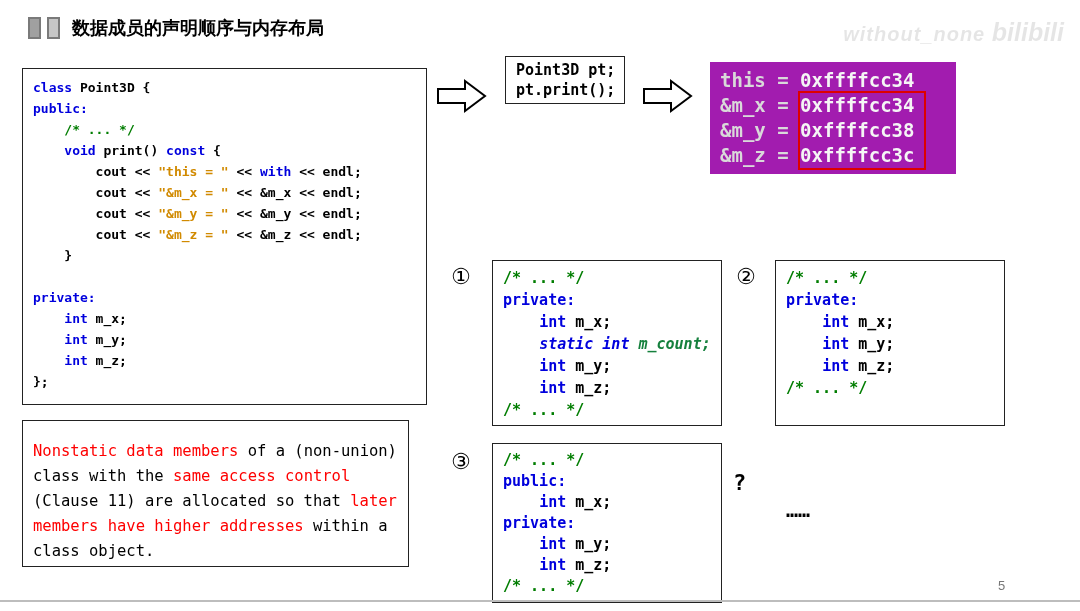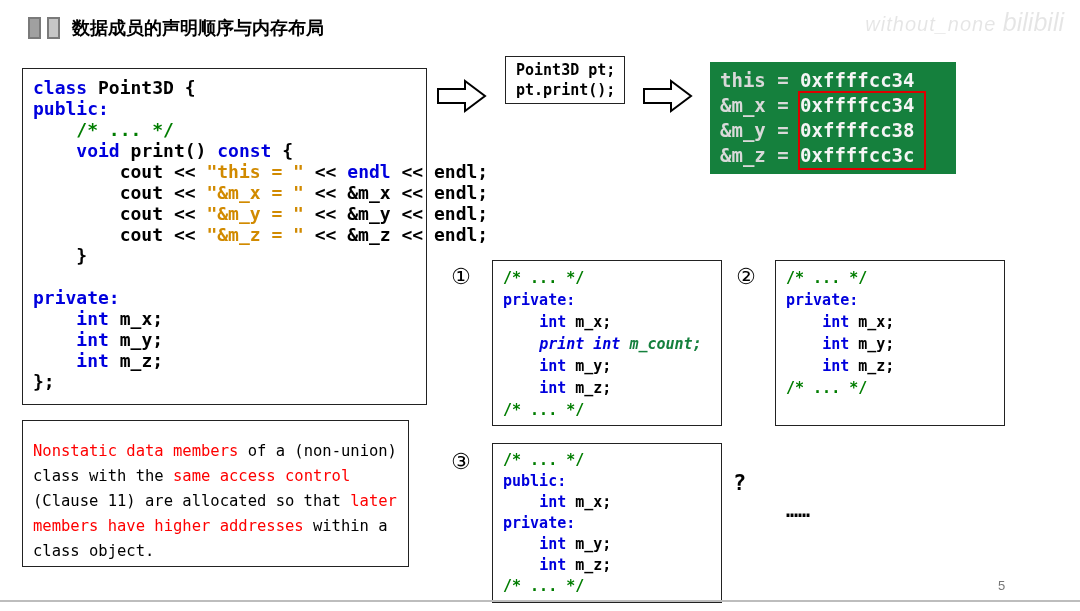--- a/index.html
+++ b/index.html
@@ -6,39 +6,39 @@
   body { background: #ffffff; font-family: "Liberation Sans", sans-serif; }
   .slide { position: relative; width: 1080px; height: 611px; background: #ffffff; overflow: hidden; }
 
   .title-row { position: absolute; left: 28px; top: 16px; display: flex; align-items: center; gap: 12px; }
   .bars { display: flex; gap: 6px; }
   .bar { width: 13px; height: 22px; border: 2px solid #7a7a7a; display: inline-block; }
   .b1 { background: #a0a0a0; }
   .b2 { background: #c6c6c6; }
   .title { font-size: 18px; font-weight: bold; color: #000; }
 
-  .watermark { position: absolute; right: 16px; top: 8px; font-style: italic; font-weight: normal;
+  .watermark { position: absolute; right: 16px; top: 18px; font-style: italic; font-weight: bold;
                color: rgba(0,0,0,0.10); font-size: 20px; letter-spacing: 1px; white-space: nowrap; }
   .watermark .wm2 { font-size: 25px; letter-spacing: 0; }
 
   .code-box { position: absolute; border: 1px solid #222; background: #fff;
               font-family: "DejaVu Sans Mono", monospace; font-weight: bold; color: #000; }
   .code-line { white-space: pre; }
 
   .main-code { left: 22px; top: 68px; width: 405px; height: 337px; padding: 8px 10px;
-               font-size: 18px; line-height: 21px; }
+               font-size: 13px; line-height: 21px; }
   .call-box  { left: 505px; top: 56px; width: 120px; height: 48px; padding: 3px 10px;
                font-size: 15px; line-height: 20px; }
 
   .arrow { position: absolute; }
   .arrow1 { left: 437px; top: 78px; }
   .arrow2 { left: 643px; top: 78px; }
 
   .terminal { position: absolute; left: 710px; top: 62px; width: 246px; height: 112px;
-              background: #15803d; padding: 6px 10px; font-family: "DejaVu Sans Mono", monospace;
+              background: #a21caf; padding: 6px 10px; font-family: "DejaVu Sans Mono", monospace;
               font-weight: bold; font-size: 19px; line-height: 25px; }
   .hl-box { position: absolute; left: 88px; top: 29px; width: 128px; height: 79px;
             border: 2px solid #dd0000; }
 
   .snippet { width: 230px; height: 166px; padding: 6px 10px; font-size: 15px; line-height: 22px; }
   .snippet1 { left: 492px; top: 260px; }
   .snippet2 { left: 775px; top: 260px; }
   .snippet3 { left: 492px; top: 443px; height: 160px; line-height: 21px; }
 
   .circ { position: absolute; font-size: 22px; color: #000; font-family: "DejaVu Sans", sans-serif; }
@@ -84,21 +84,21 @@
   <div class="watermark">
     <span>without_none</span>
     <span class="wm2">bilibili</span>
   </div>
 
   <div class="code-box main-code">
       <div class="code-line"><span class="tok-kw">class</span><span class="tok-p"> Point3D {</span></div>
       <div class="code-line"><span class="tok-kw">public:</span></div>
       <div class="code-line"><span class="tok-p">    </span><span class="tok-com">/* ... */</span></div>
       <div class="code-line"><span class="tok-p">    </span><span class="tok-kw">void</span><span class="tok-p"> print() </span><span class="tok-kw">const</span><span class="tok-p"> {</span></div>
-      <div class="code-line"><span class="tok-p">        cout &lt;&lt; </span><span class="tok-str">"this = "</span><span class="tok-p"> &lt;&lt; </span><span class="tok-kw">endl</span><span class="tok-p"> &lt;&lt; endl;</span></div>
+      <div class="code-line"><span class="tok-p">        cout &lt;&lt; </span><span class="tok-str">"this = "</span><span class="tok-p"> &lt;&lt; </span><span class="tok-kw">with</span><span class="tok-p"> &lt;&lt; endl;</span></div>
       <div class="code-line"><span class="tok-p">        cout &lt;&lt; </span><span class="tok-str">"&amp;m_x = "</span><span class="tok-p"> &lt;&lt; &amp;m_x &lt;&lt; endl;</span></div>
       <div class="code-line"><span class="tok-p">        cout &lt;&lt; </span><span class="tok-str">"&amp;m_y = "</span><span class="tok-p"> &lt;&lt; &amp;m_y &lt;&lt; endl;</span></div>
       <div class="code-line"><span class="tok-p">        cout &lt;&lt; </span><span class="tok-str">"&amp;m_z = "</span><span class="tok-p"> &lt;&lt; &amp;m_z &lt;&lt; endl;</span></div>
       <div class="code-line"><span class="tok-p">    }</span></div>
       <div class="code-line">&nbsp;</div>
       <div class="code-line"><span class="tok-kw">private:</span></div>
       <div class="code-line"><span class="tok-p">    </span><span class="tok-kw">int</span><span class="tok-p"> m_x;</span></div>
       <div class="code-line"><span class="tok-p">    </span><span class="tok-kw">int</span><span class="tok-p"> m_y;</span></div>
       <div class="code-line"><span class="tok-p">    </span><span class="tok-kw">int</span><span class="tok-p"> m_z;</span></div>
       <div class="code-line"><span class="tok-p">};</span></div>
@@ -125,21 +125,21 @@
         <div class="code-line"><span class="tok-t">&amp;m_z = </span><span class="tok-tv">0xffffcc3c</span></div>
       </div>
     <div class="hl-box"></div>
   </div>
 
   <div class="circ num1">①</div>
   <div class="code-box snippet snippet1">
       <div class="code-line"><span class="tok-com">/* ... */</span></div>
       <div class="code-line"><span class="tok-kw">private:</span></div>
       <div class="code-line"><span class="tok-p">    </span><span class="tok-kw">int</span><span class="tok-p"> m_x;</span></div>
-      <div class="code-line"><span class="tok-pi">    </span><span class="tok-kwi">print int</span><span class="tok-pi"> m_count;</span></div>
+      <div class="code-line"><span class="tok-pi">    </span><span class="tok-kwi">static int</span><span class="tok-pi"> m_count;</span></div>
       <div class="code-line"><span class="tok-p">    </span><span class="tok-kw">int</span><span class="tok-p"> m_y;</span></div>
       <div class="code-line"><span class="tok-p">    </span><span class="tok-kw">int</span><span class="tok-p"> m_z;</span></div>
       <div class="code-line"><span class="tok-com">/* ... */</span></div>
     </div>
 
   <div class="circ num2">②</div>
   <div class="code-box snippet snippet2">
       <div class="code-line"><span class="tok-com">/* ... */</span></div>
       <div class="code-line"><span class="tok-kw">private:</span></div>
       <div class="code-line"><span class="tok-p">    </span><span class="tok-kw">int</span><span class="tok-p"> m_x;</span></div>

